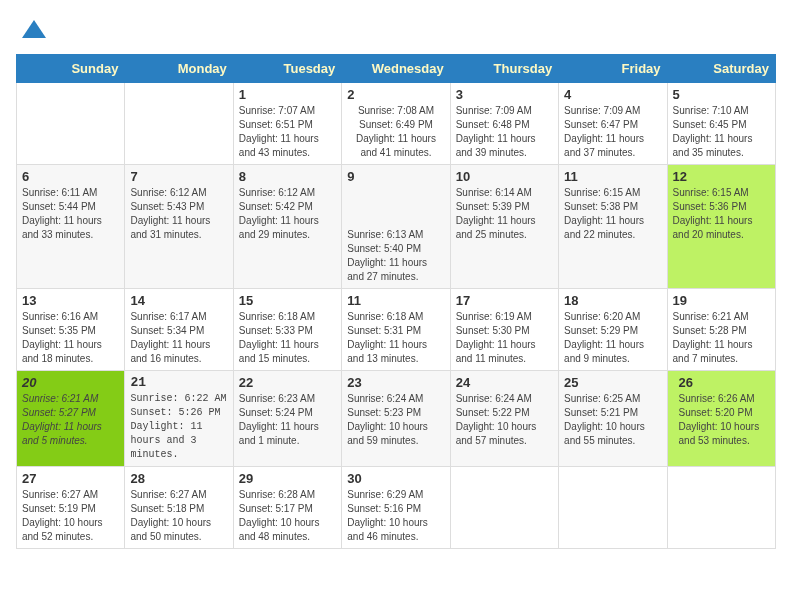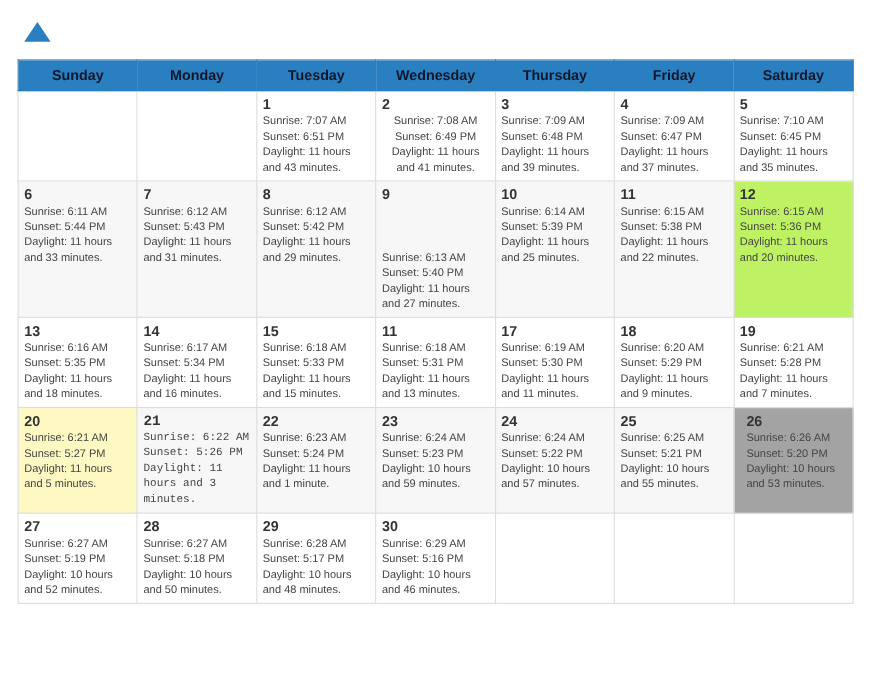--- a/index.html
+++ b/index.html
@@ -52,22 +52,22 @@
       font-size: 14px;
       color: #555;
     }
     .calendar {
       width: 100%;
       border-collapse: collapse;
       border: 1px solid #ccc;
     }
     .calendar th {
       background-color: #2a7fc1;
-      color: #0f172a;
-      text-align: center;
+      color: #fef9c3;
+      text-align: right;
       padding: 6px 6px;
       font-size: 13px;
       border: 1px solid #2a7fc1;
       margin-top: 35px;
     }
     .calendar td {
       vertical-align: top;
       border: 1px solid #ddd;
       padding: 4px 5px;
       width: calc(100% / 7);
@@ -243,21 +243,21 @@
 Daylight: 11 hours and 9 minutes.</div>
         </td>
         <td>
           <span class="day-number">19</span>
           <div class="day-info" style="white-space: pre-line;">Sunrise: 6:21 AM
 Sunset: 5:28 PM
 Daylight: 11 hours and 7 minutes.</div>
         </td>
       </tr>
       <tr>
-        <td style="background: #fef9c3;">
+        <td style="background: #84cc16; font-style: italic;">
           <span class="day-number">20</span>
           <div class="day-info" style="white-space: pre-line;">Sunrise: 6:21 AM
 Sunset: 5:27 PM
 Daylight: 11 hours and 5 minutes.</div>
         </td>
         <td style="background: rgb(247, 247, 247); font-family: Liberation Mono, monospace;">
           <span class="day-number">21</span>
           <div class="day-info" style="white-space: pre-line;">Sunrise: 6:22 AM
 Sunset: 5:26 PM
 Daylight: 11 hours and 3 minutes.</div>
@@ -279,21 +279,21 @@
           <div class="day-info" style="white-space: pre-line;">Sunrise: 6:24 AM
 Sunset: 5:22 PM
 Daylight: 10 hours and 57 minutes.</div>
         </td>
         <td style="background: rgb(247, 247, 247);">
           <span class="day-number">25</span>
           <div class="day-info" style="white-space: pre-line;">Sunrise: 6:25 AM
 Sunset: 5:21 PM
 Daylight: 10 hours and 55 minutes.</div>
         </td>
-        <td style="background: #a3a3a3; padding-left: 11px;">
+        <td style="background: #bef264; padding-left: 11px;">
           <span class="day-number">26</span>
           <div class="day-info" style="white-space: pre-line;">Sunrise: 6:26 AM
 Sunset: 5:20 PM
 Daylight: 10 hours and 53 minutes.</div>
         </td>
       </tr>
       <tr>
         <td>
           <span class="day-number">27</span>
           <div class="day-info" style="white-space: pre-line;">Sunrise: 6:27 AM

